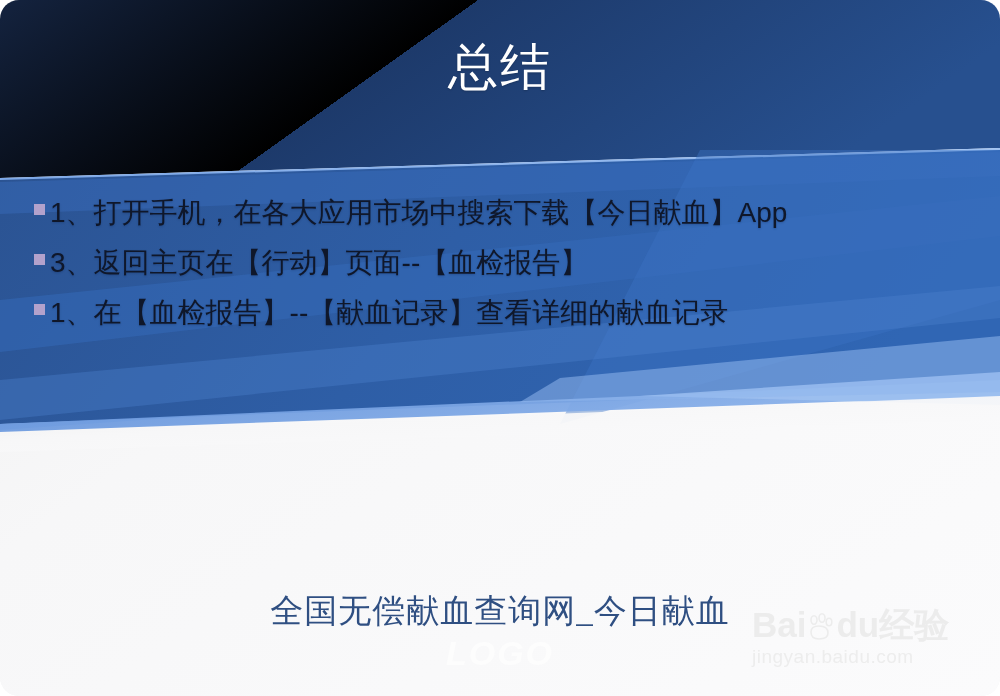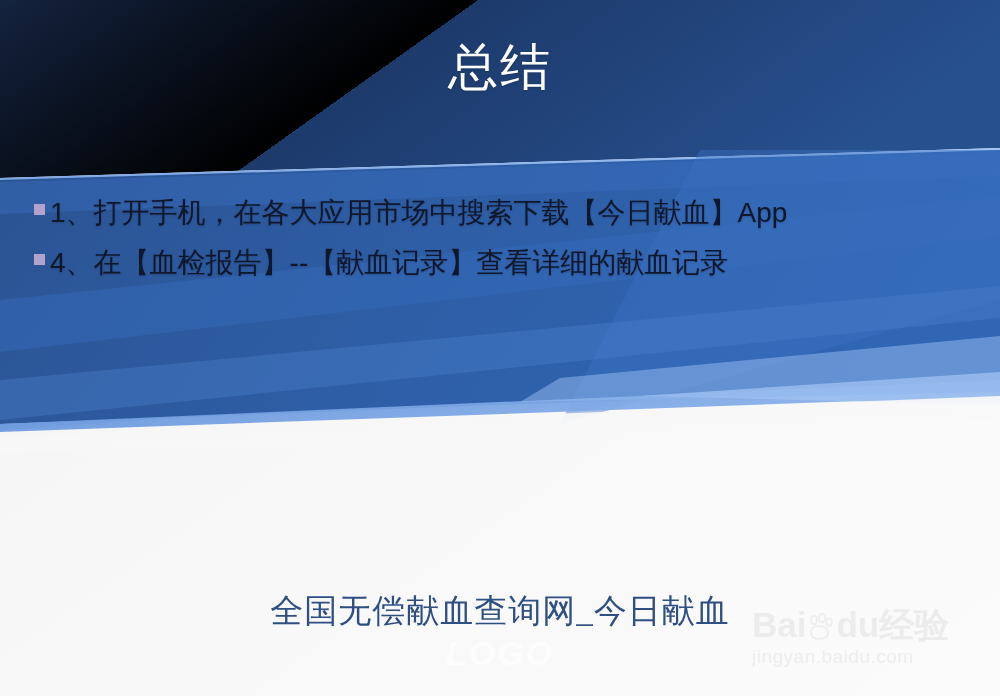--- a/index.html
+++ b/index.html
@@ -8,20 +8,21 @@
     padding: 0;
     background: #ffffff;
   }
   #slide {
     position: relative;
     width: 1000px;
     height: 696px;
     overflow: hidden;
     font-family: "Liberation Sans", "DejaVu Sans", sans-serif;
     background: #f5f5f6;
+    border-radius: 19px;
   }
 
   
   .bg-layer {
     position: absolute;
     left: 0; top: 0;
     width: 1000px;
     height: 696px;
     z-index: 0;
     pointer-events: none;
@@ -200,24 +201,28 @@
   <div class="title">总结</div>
 
   <div class="bullets">
 
     <div class="bullet-row">
       <span class="bullet-mark"></span>
       <span class="bullet-text">1、打开手机，在各大应用市场中搜索下载【今日献血】App</span>
     </div>
 
 
-
     <div class="bullet-row">
       <span class="bullet-mark"></span>
-      <span class="bullet-text">4、在【血检报告】--【献血记录】查看详细的献血记录</span>
+      <span class="bullet-text">3、返回主页在【行动】页面--【血检报告】</span>
+    </div>
+
+    <div class="bullet-row">
+      <span class="bullet-mark"></span>
+      <span class="bullet-text">1、在【血检报告】--【献血记录】查看详细的献血记录</span>
     </div>
 
   </div>
 
   <div class="footer-text">全国无偿献血查询网_今日献血</div>
 
   <div class="logo-mark">LOGO</div>
 
   <div class="watermark">
     <div class="wm-main">

